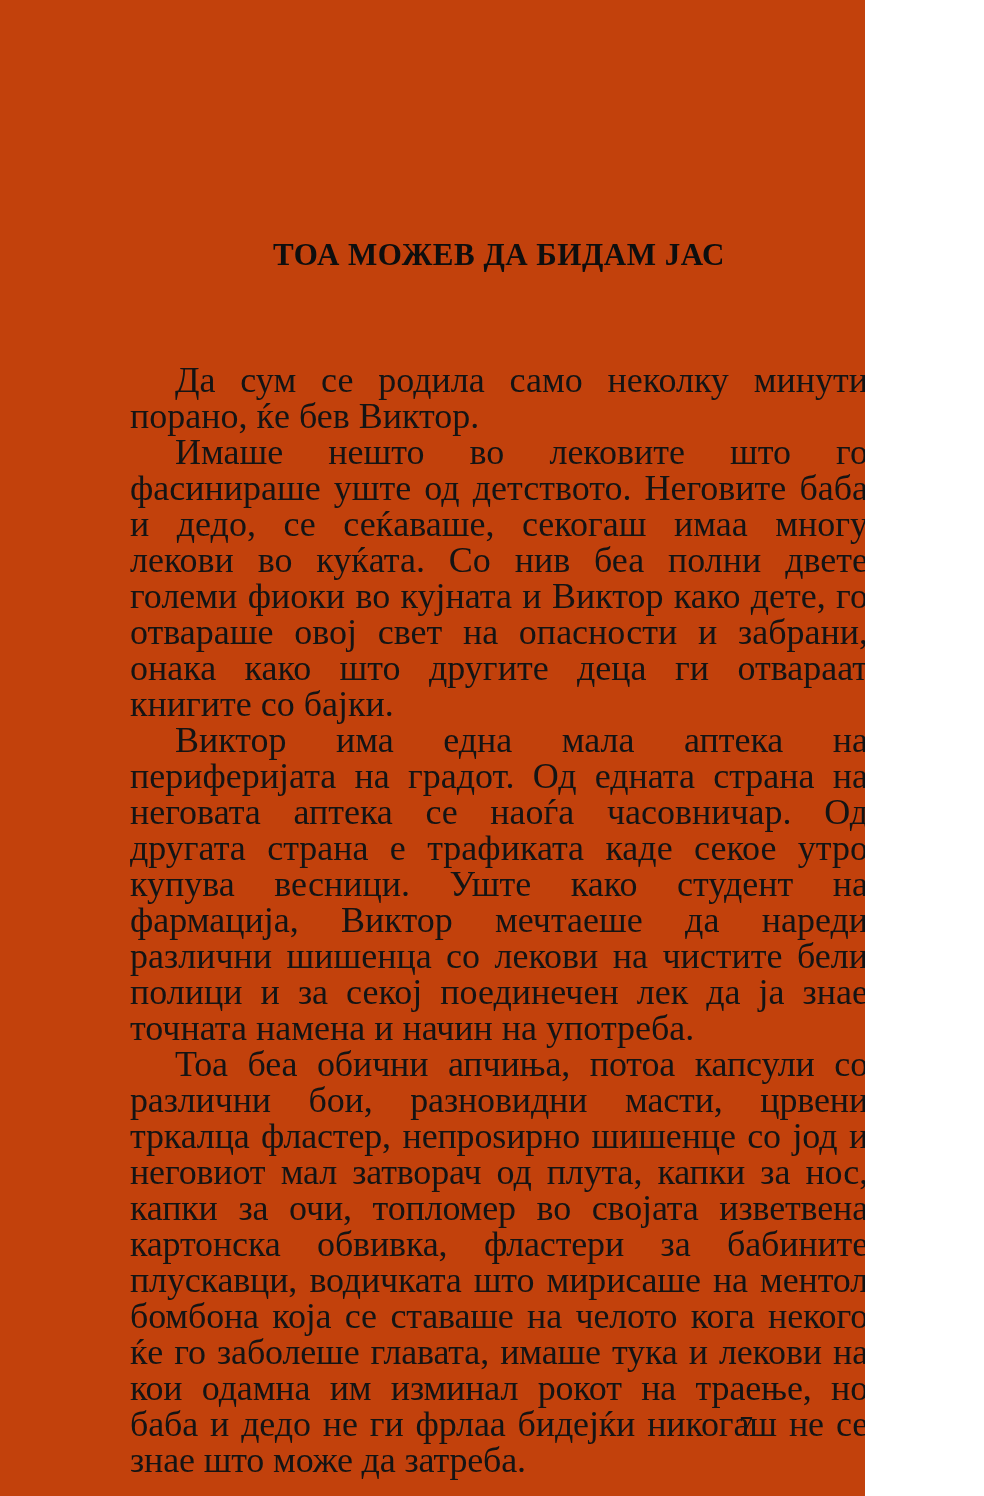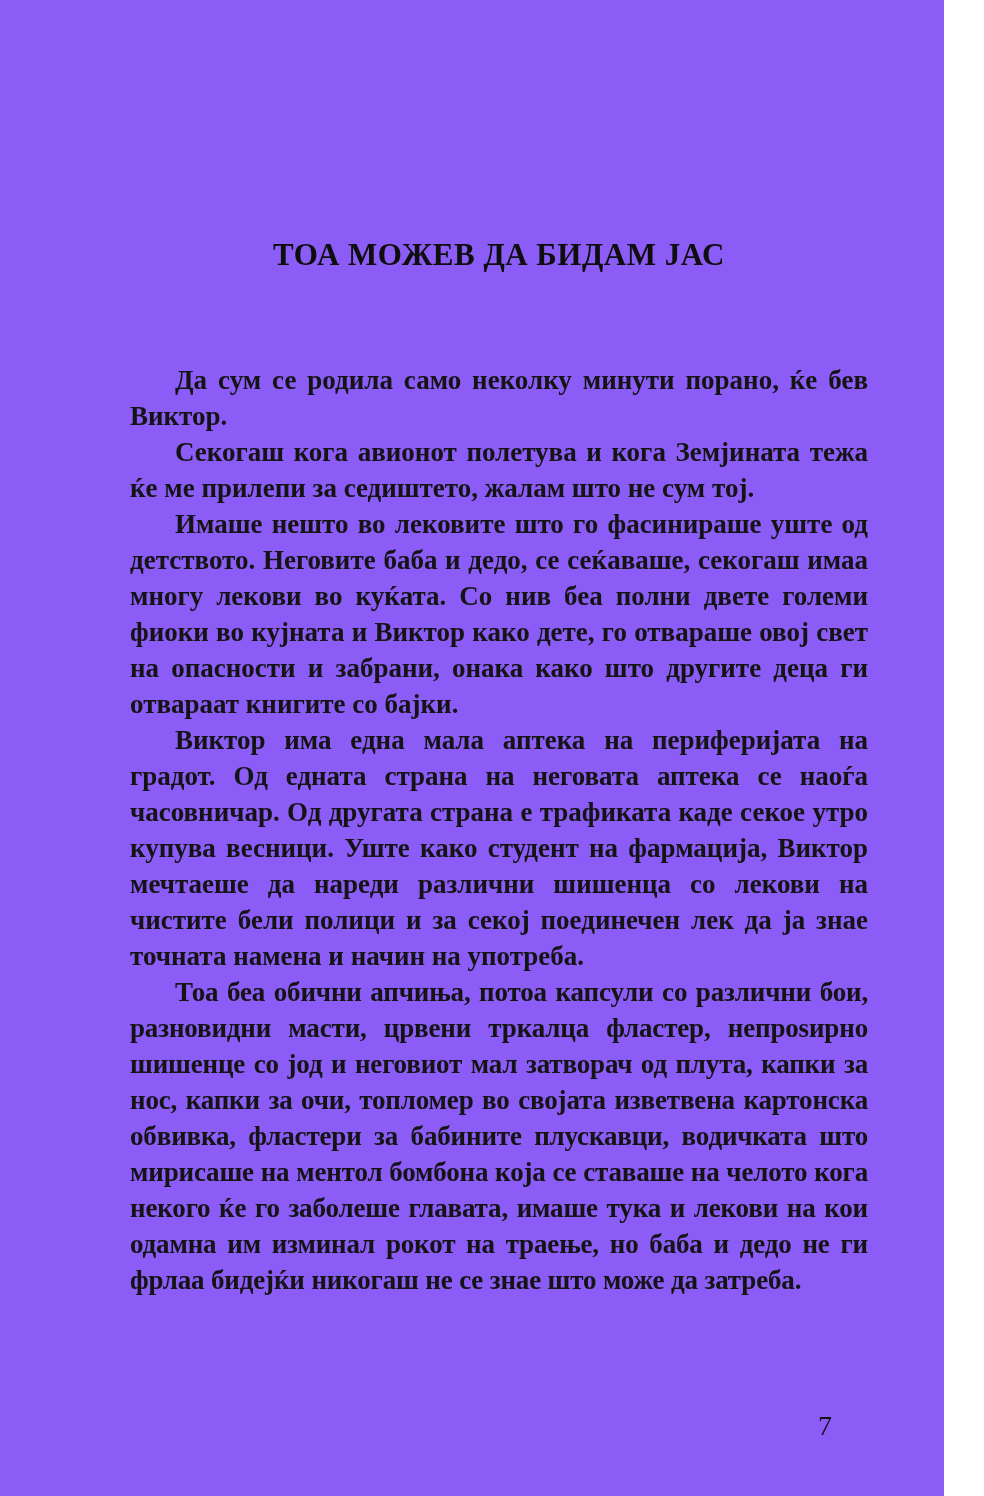--- a/index.html
+++ b/index.html
@@ -3,23 +3,23 @@
 <meta charset="utf-8">
 <style>
   html, body {
     margin: 0;
     padding: 0;
     background: #ffffff;
   }
 
   .page {
     position: relative;
-    width: 944px;
+    width: 865px;
     height: 1496px;
-    background: #8b5cf6;
+    background: #c2410c;
     overflow: hidden;
     font-family: "Liberation Serif", "DejaVu Serif", serif;
     color: #111111;
     box-sizing: border-box;
   }
 
   .chapter-title {
     margin: 0;
     padding: 0;
     font-size: 31px;
@@ -37,28 +37,27 @@
   .body-copy {
     position: absolute;
     top: 362px;
     left: 130px;
     width: 738px;
   }
 
   .para {
     margin: 0 0 0 0;
     padding: 0;
-    font-size: 27px;
+    font-size: 36px;
     line-height: 36px;
     text-align: justify;
     text-justify: inter-word;
     text-indent: 45px;
     color: #141414;
     hyphens: manual;
-    font-weight: bold;
     -webkit-hyphens: manual;
   }
 
   .para.tight {
     letter-spacing: -0.15px;
   }
 
   .page-number {
     position: absolute;
     right: 112px;
@@ -71,21 +70,20 @@
 </style>
 </head>
 <body>
 
 <div class="page">
 
   <h1 class="chapter-title">ТОА МОЖЕВ ДА БИДАМ ЈАС</h1>
 
   <div class="body-copy">
     <p class="para">Да сум се родила само неколку минути порано, ќе бев Виктор.</p>
-    <p class="para">Секогаш кога авионот полетува и кога Земјината тежа ќе ме прилепи за седиштето, жалам што не сум тој.</p>
     <p class="para">Имаше нешто во лековите што го фасинираше уште од детството. Неговите баба и дедо, се сеќаваше, секогаш имаа многу лекови во куќата. Со нив беа полни двете големи фиоки во кујната и Виктор како дете, го отвараше овој свет на опасности и забрани, онака како што другите деца ги отвараат книгите со бајки.</p>
     <p class="para">Виктор има една мала аптека на периферијата на градот. Од едната страна на неговата аптека се наоѓа часовничар. Од другата страна е трафиката каде секое утро купува весници. Уште како студент на фармација, Виктор мечтаеше да нареди различни шишенца со лекови на чистите бели полици и  за секој поединечен лек да ја знае точната намена и начин на употреба.</p>
     <p class="para tight">Тоа беа обични апчиња, потоа капсули со различни бои, разновидни масти, црвени тркалца фластер, непроѕирно шишенце со јод и неговиот мал затворач од плута, капки за нос, капки за очи, топломер во својата изветвена картонска обвивка, фластери за бабините плускавци, водичката што мирисаше на ментол бомбона која се ставаше на челото кога некого ќе го заболеше главата, имаше тука и лекови на кои одамна им изминал рокот на траење, но баба и дедо не ги фрлаа бидејќи никогаш не се знае што може да затреба.</p>
   </div>
 
   <div class="page-number">7</div>
 
 </div>
 
 </body></html>

